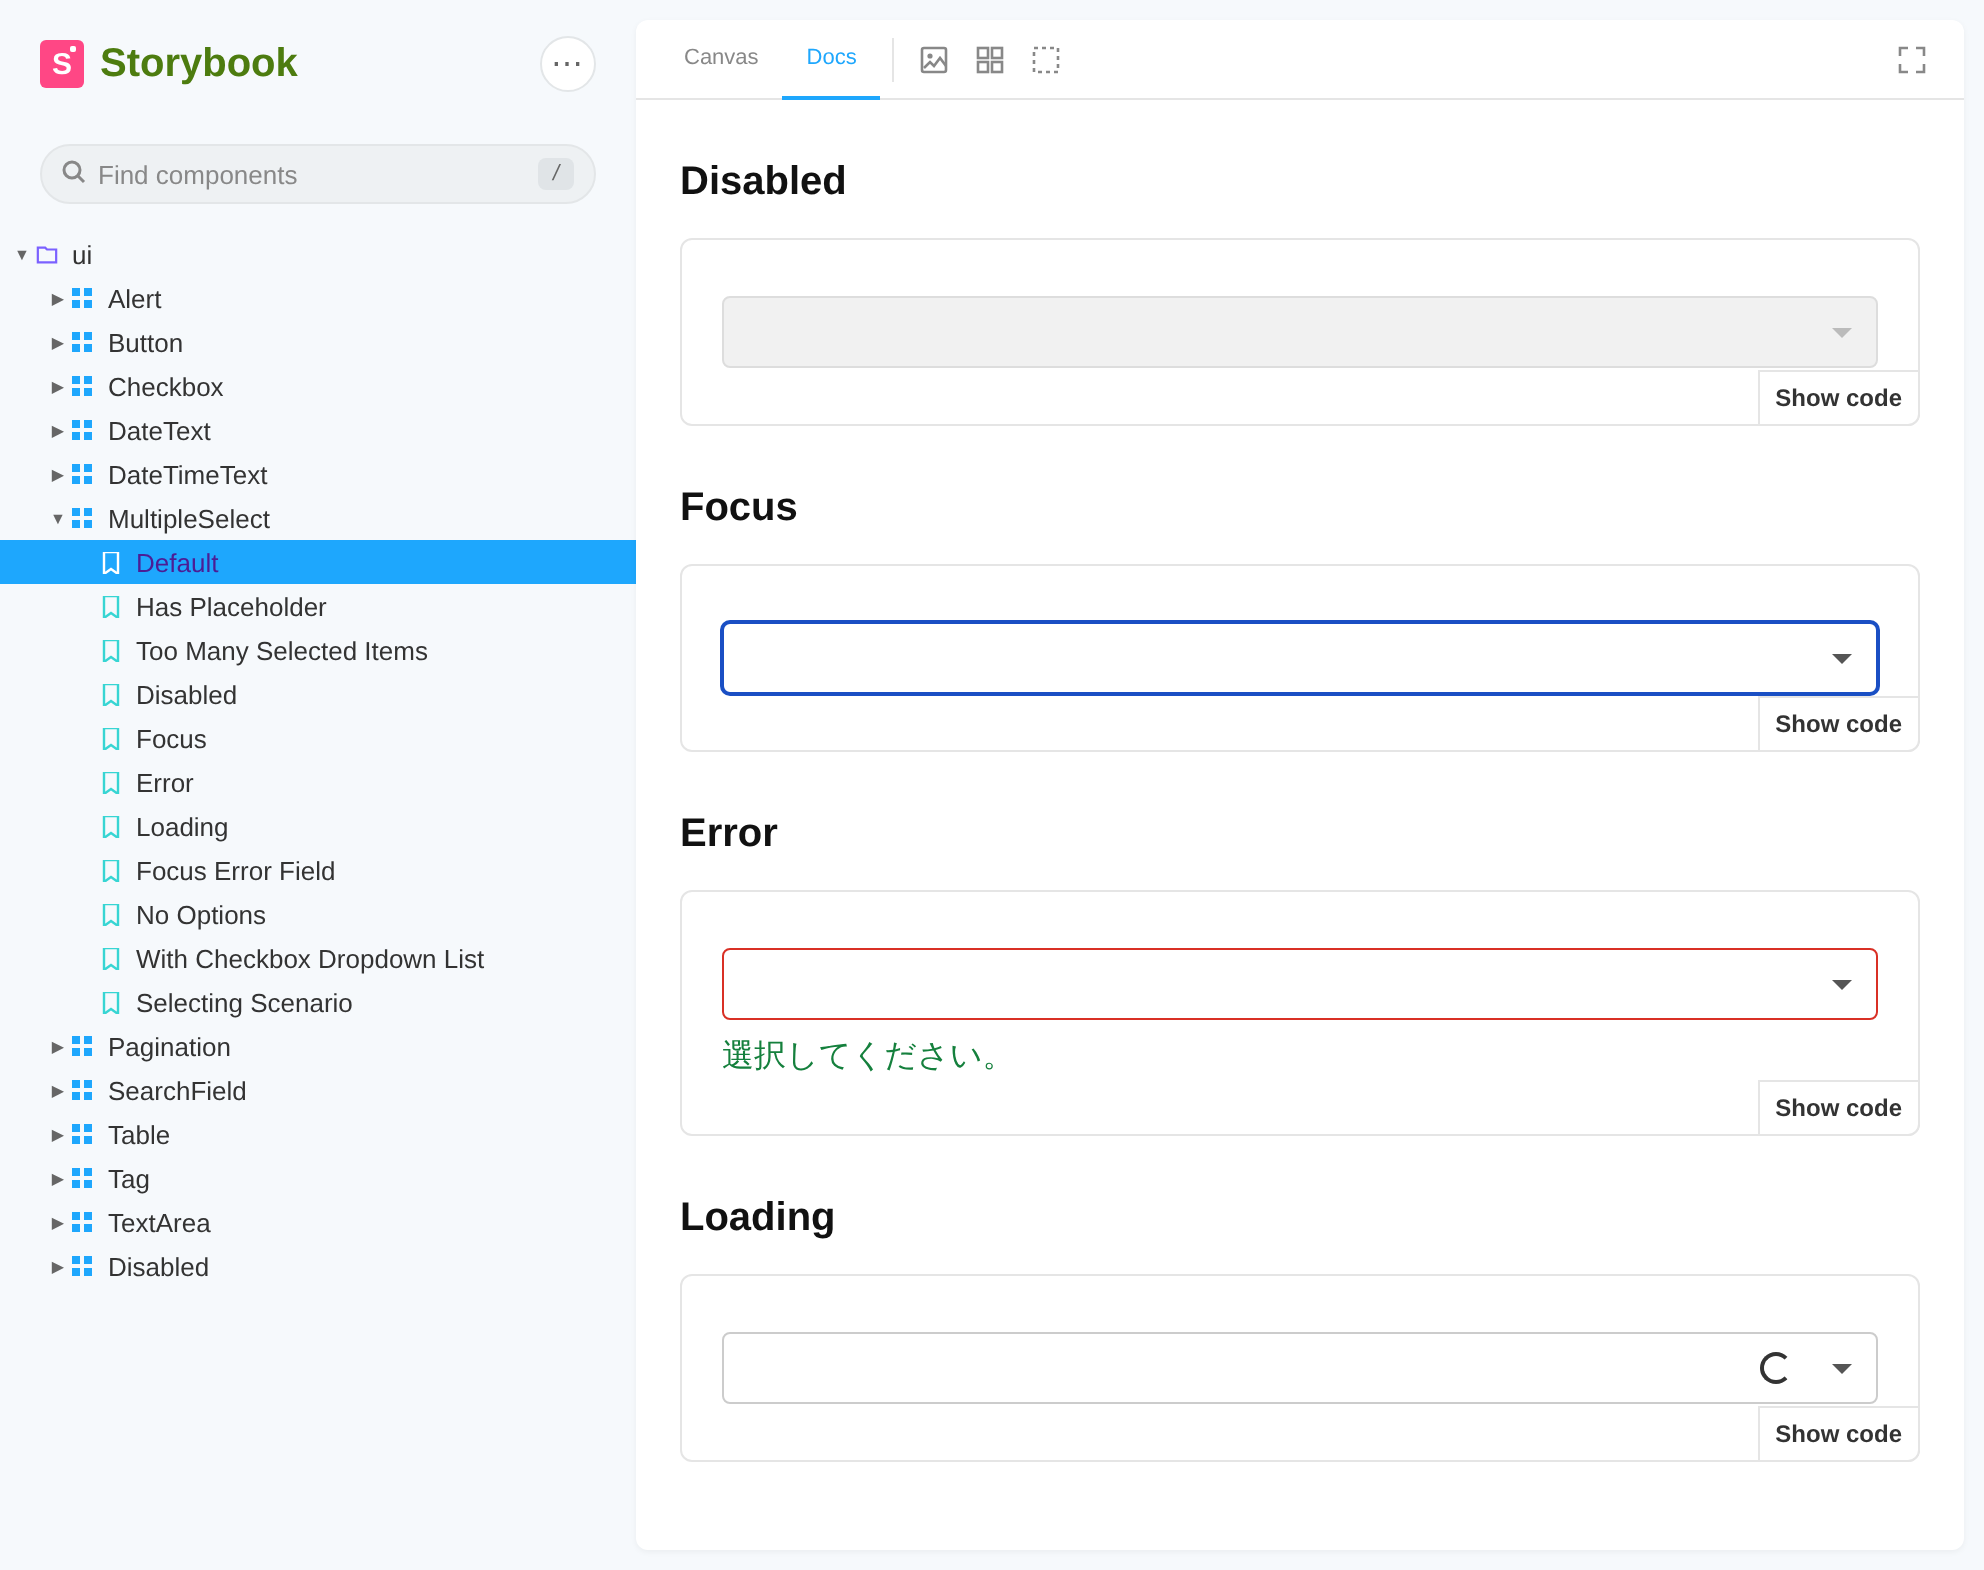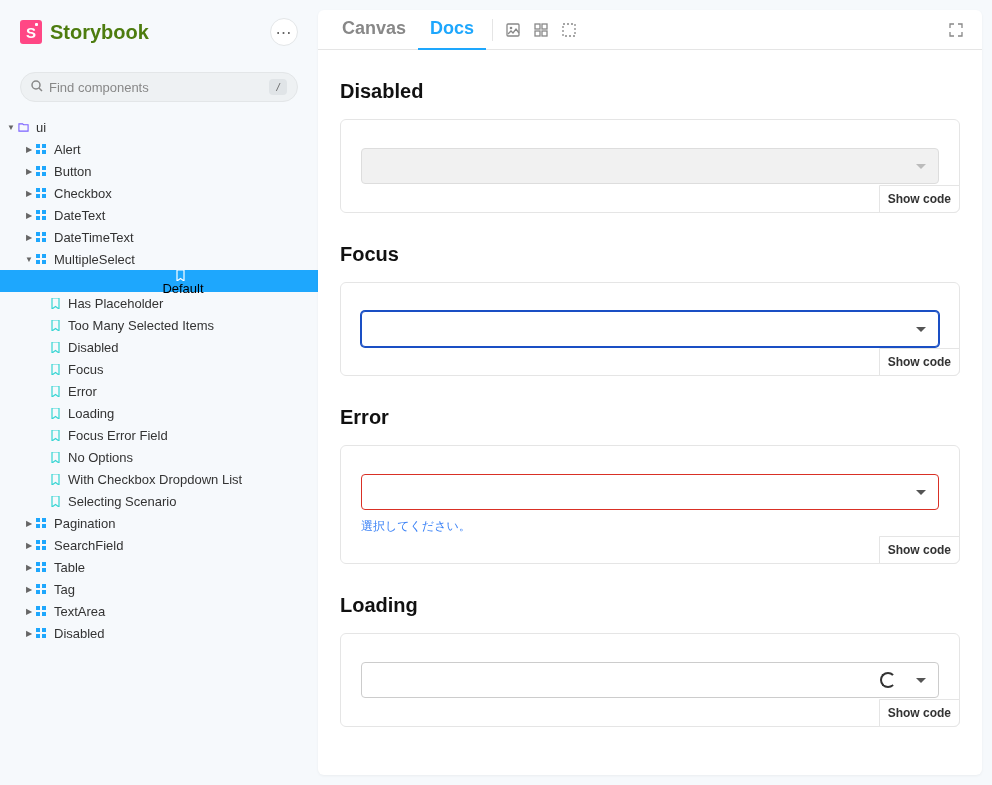--- a/index.html
+++ b/index.html
@@ -119,22 +119,21 @@
     }
     .tree-row {
       display: flex;
       align-items: center;
       height: 22px;
       cursor: pointer;
       white-space: nowrap;
     }
     .tree-row.active {
       background: #1ea7fd;
-      color: #000000;
-      flex-direction: column;
+      color: #4c1d95;
     }
     .tree-caret {
       width: 10px;
       font-size: 8px;
       color: #666;
       display: inline-flex;
       justify-content: center;
     }
     .tree-icon {
       width: 14px;
@@ -168,22 +167,22 @@
       display: flex;
       align-items: center;
       padding: 0 12px;
       gap: 0;
     }
     .tab {
       padding: 0 12px;
       height: 40px;
       display: flex;
       align-items: center;
-      font-size: 18px;
-      font-weight: 700;
+      font-size: 11px;
+      font-weight: 400;
       color: #888;
       cursor: pointer;
       border-bottom: 2px solid transparent;
     }
     .tab.active {
       color: #1ea7fd;
       border-bottom-color: #1ea7fd;
     }
     .toolbar-sep {
       width: 1px;
@@ -261,22 +260,22 @@
     }
     .caret-down {
       width: 0;
       height: 0;
       border-left: 5px solid transparent;
       border-right: 5px solid transparent;
       border-top: 5px solid #555;
     }
     .select-box.disabled .caret-down { border-top-color: #bbb; }
     .error-msg {
-      color: #3b82f6;
-      font-size: 12px;
+      color: #15803d;
+      font-size: 16px;
       margin-top: 8px;
     }
     .spinner {
       width: 16px;
       height: 16px;
       border: 2px solid #333;
       border-right-color: transparent;
       border-radius: 50%;
       margin-right: 20px;
     }

